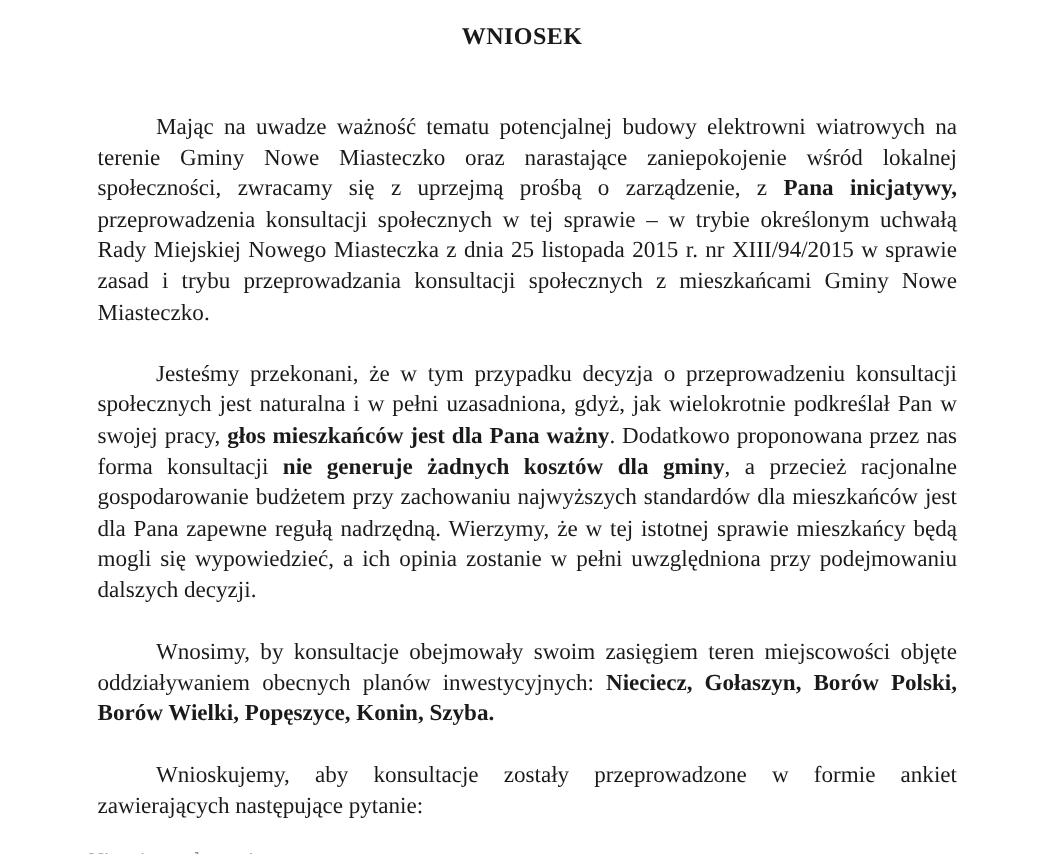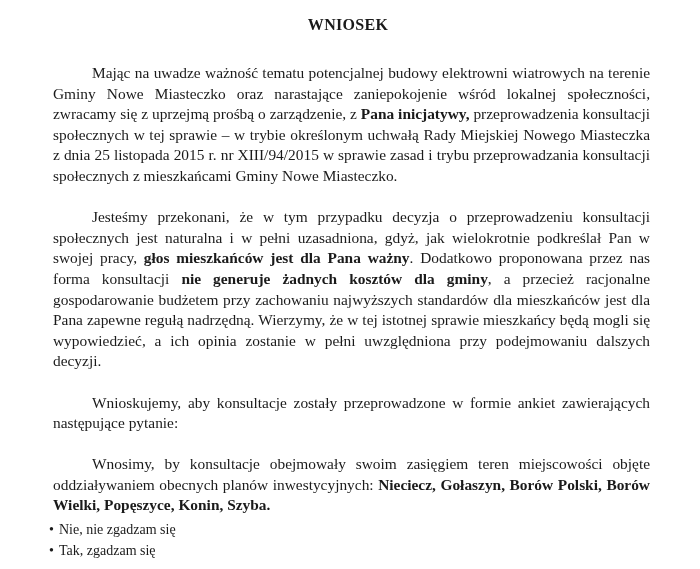--- a/index.html
+++ b/index.html
@@ -12,21 +12,21 @@
   .page { position: relative; width: 700px; height: 494px; }
   .title {
     position: absolute; top: 16px; left: 0; width: 696px;
     text-align: center; font-weight: bold; font-size: 16px;
     letter-spacing: 0.3px;
   }
   .body {
     position: absolute; left: 49px; top: 59px; width: 605px;
     font-size: 15.4px; line-height: 20.6px;
   }
-  p { margin: 4px; text-align: justify; text-indent: 39px; }
+  p { margin: 16px; text-align: justify; text-indent: 39px; }
   p + p { margin-top: 20.6px; }
   .question {
     margin-top: 21px; font-weight: bold; font-size: 15.6px; text-indent: 0;
     text-align: left;
   }
   ul.options { list-style: none; margin: 0; padding: 0; }
   ul.options li { font-size: 14px; line-height: 20.6px; }
   ul.options li .bullet { display: inline-block; width: 10px; }
   b { font-weight: bold; }
 </style>
@@ -37,24 +37,24 @@
   <div class="title">WNIOSEK</div>
 
   <div class="body">
     <p>
       <span>Mając na uwadze ważność tematu potencjalnej budowy elektrowni wiatrowych na terenie Gminy Nowe Miasteczko oraz narastające zaniepokojenie wśród lokalnej społeczności, zwracamy się z uprzejmą prośbą o zarządzenie, z </span><b>Pana inicjatywy,</b><span> przeprowadzenia konsultacji społecznych w tej sprawie – w trybie określonym uchwałą Rady Miejskiej Nowego Miasteczka z dnia 25 listopada 2015 r. nr XIII/94/2015 w sprawie zasad i trybu przeprowadzania konsultacji społecznych z mieszkańcami Gminy Nowe Miasteczko.</span>
     </p>
     <p>
       <span>Jesteśmy przekonani, że w tym przypadku decyzja o przeprowadzeniu konsultacji społecznych jest naturalna i w pełni uzasadniona, gdyż, jak wielokrotnie podkreślał Pan w swojej pracy, </span><b>głos mieszkańców jest dla Pana ważny</b><span>. Dodatkowo proponowana przez nas forma konsultacji </span><b>nie generuje żadnych kosztów dla gminy</b><span>, a przecież racjonalne gospodarowanie budżetem przy zachowaniu najwyższych standardów dla mieszkańców jest dla Pana zapewne regułą nadrzędną. Wierzymy, że w tej istotnej sprawie mieszkańcy będą mogli się wypowiedzieć, a ich opinia zostanie w pełni uwzględniona przy podejmowaniu dalszych decyzji.</span>
     </p>
     <p>
-      <span>Wnioskujemy, aby konsultacje zostały przeprowadzone w formie ankiet zawierających następujące pytanie:</span>
+      <span>Wnosimy, by konsultacje obejmowały swoim zasięgiem teren miejscowości objęte oddziaływaniem obecnych planów inwestycyjnych: </span><b>Nieciecz, Gołaszyn, Borów Polski, Borów Wielki, Popęszyce, Konin, Szyba.</b>
     </p>
     <p>
-      <span>Wnosimy, by konsultacje obejmowały swoim zasięgiem teren miejscowości objęte oddziaływaniem obecnych planów inwestycyjnych: </span><b>Nieciecz, Gołaszyn, Borów Polski, Borów Wielki, Popęszyce, Konin, Szyba.</b>
+      <span>Wnioskujemy, aby konsultacje zostały przeprowadzone w formie ankiet zawierających następujące pytanie:</span>
     </p>
 
     <ul class="options">
       <li><span class="bullet">•</span><span>Nie, nie zgadzam się</span></li>
       <li><span class="bullet">•</span><span>Tak, zgadzam się</span></li>
 
     </ul>
   </div>
 </div>
 

